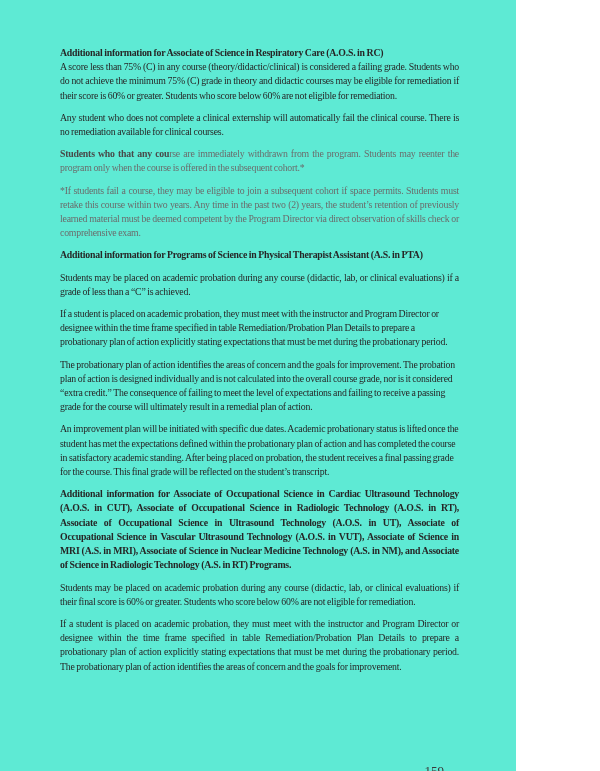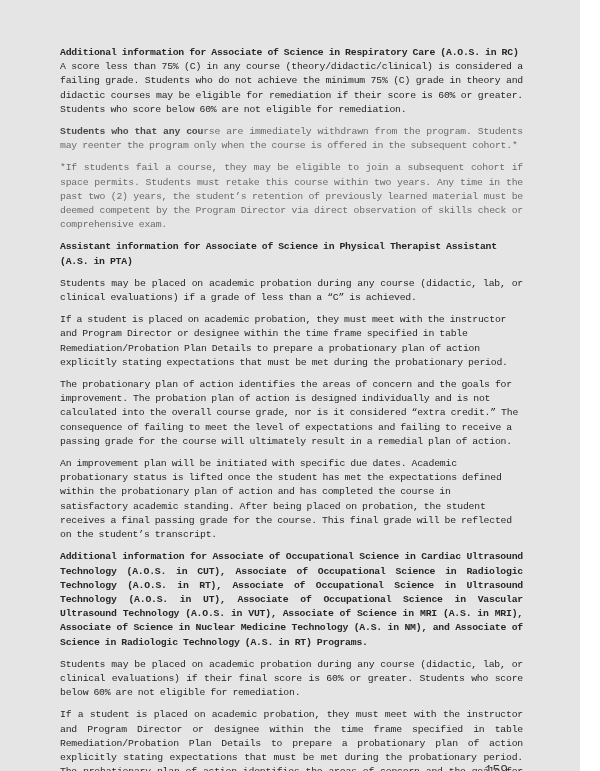--- a/index.html
+++ b/index.html
@@ -2,25 +2,25 @@
 <html><head>
 <meta charset="utf-8">
 <style>
   html, body {
     margin: 0;
     padding: 0;
     background: #ffffff;
   }
   .page {
     position: relative;
-    width: 580px;
+    width: 516px;
     height: 771px;
-    background: #e5e5e5;
+    background: #5eead4;
     overflow: hidden;
-    font-family: Liberation Mono, monospace;
+    font-family: Liberation Serif, serif;
   }
   .content {
     position: absolute;
     left: 60px;
     right: 57px;
     top: 46px;
   }
   .content p {
     margin: 0 0 8px 0;
     font-size: 9.8px;
@@ -58,24 +58,25 @@
   }
 </style>
 </head>
 <body>
 
 <div class="page">
   <div class="content">
 
     <p class="h tight">Additional information for Associate of Science in Respiratory Care (A.O.S. in RC)</p>
     <p class="just">A score less than 75% (C) in any course (theory/didactic/clinical) is considered a failing grade. Students who do not achieve the minimum 75% (C) grade in theory and didactic courses may be eligible for remediation if their score is 60% or greater. Students who score below 60% are not eligible for remediation.</p>
+    <p class="just">Any student who does not complete a clinical externship will automatically fail the clinical course. There is no remediation available for clinical courses.</p>
     <p class="just gray"><span class="lead">Students who that any cou</span><span>rse are immediately withdrawn from the program. Students may reenter the program only when the course is offered in the subsequent cohort.*</span></p>
     <p class="just gray">*If students fail a course, they may be eligible to join a subsequent cohort if space permits. Students must retake this course within two years. Any time in the past two (2) years, the student’s retention of previously learned material must be deemed competent by the Program Director via direct observation of skills check or comprehensive exam.</p>
 
-    <p class="h">Assistant information for Associate of Science in Physical Therapist Assistant (A.S. in PTA)</p>
+    <p class="h">Additional information for Programs of Science in Physical Therapist Assistant (A.S. in PTA)</p>
     <p class="just">Students may be placed on academic probation during any course (didactic, lab, or clinical evaluations) if a grade of less than a “C” is achieved.</p>
     <p>If a student is placed on academic probation, they must meet with the instructor and Program Director or designee within the time frame specified in table Remediation/Probation Plan Details to prepare a probationary plan of action explicitly stating expectations that must be met during the probationary period.</p>
     <p>The probationary plan of action identifies the areas of concern and the goals for improvement. The probation plan of action is designed individually and is not calculated into the overall course grade, nor is it considered “extra credit.” The consequence of failing to meet the level of expectations and failing to receive a passing grade for the course will ultimately result in a remedial plan of action.</p>
     <p>An improvement plan will be initiated with specific due dates. Academic probationary status is lifted once the student has met the expectations defined within the probationary plan of action and has completed the course in satisfactory academic standing. After being placed on probation, the student receives a final passing grade for the course. This final grade will be reflected on the student’s transcript.</p>
 
     <p class="h just">Additional information for Associate of Occupational Science in Cardiac Ultrasound Technology (A.O.S. in CUT),  Associate of Occupational Science in Radiologic Technology (A.O.S. in RT),  Associate of Occupational Science in Ultrasound Technology (A.O.S. in UT), Associate of Occupational Science in Vascular Ultrasound Technology (A.O.S. in VUT), Associate of Science in MRI (A.S. in MRI), Associate of Science in Nuclear Medicine Technology (A.S. in NM), and Associate of Science in Radiologic Technology (A.S. in RT) Programs.</p>
     <p class="just">Students may be placed on academic probation during any course (didactic, lab, or clinical evaluations) if their final score is 60% or greater. Students who score below 60% are not eligible for remediation.</p>
     <p class="just">If a student is placed on academic probation, they must meet with the instructor and Program Director or designee within the time frame specified in table Remediation/Probation Plan Details to prepare a probationary plan of action explicitly stating expectations that must be met during the probationary period. The probationary plan of action identifies the areas of concern and the goals for improvement.</p>
 
   </div>

